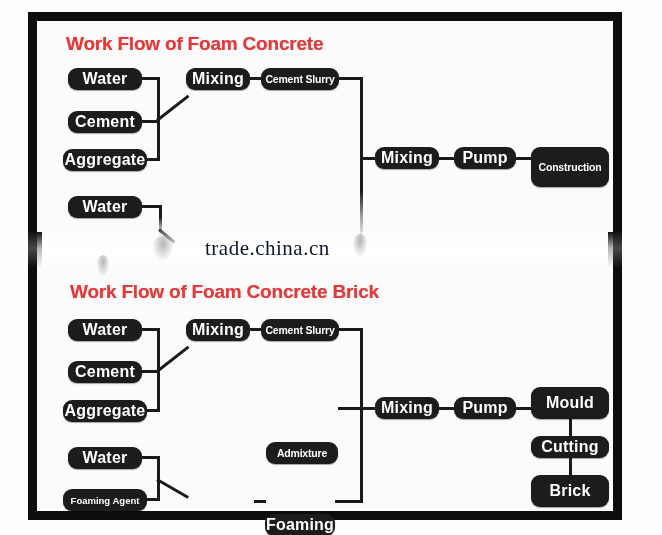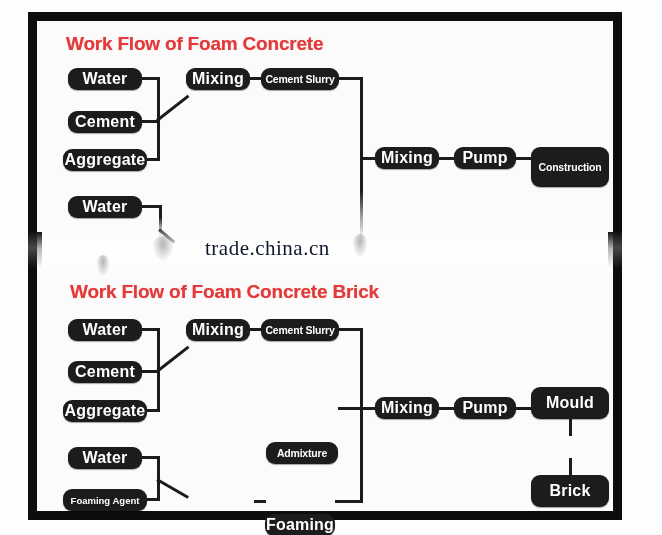--- a/index.html
+++ b/index.html
@@ -162,20 +162,21 @@
   <div class="node" style="left:265px;top:490px;width:70px;height:22px;margin-top:24px;">Foaming</div>
   <div class="ln h" style="left:335px;top:500px;width:26px;"></div>
 
   <div class="node" style="left:375px;top:397px;width:64px;height:22px;">Mixing</div>
   <div class="ln h" style="left:439px;top:407px;width:16px;"></div>
   <div class="node" style="left:454px;top:397px;width:62px;height:22px;">Pump</div>
   <div class="ln h" style="left:516px;top:407px;width:16px;"></div>
   <div class="node" style="left:531px;top:387px;width:78px;height:32px;">Mould</div>
 
   <div class="ln v" style="left:569px;top:419px;height:17px;"></div>
+  <div class="node" style="left:531px;top:436px;width:78px;height:22px;">Cutting</div>
   <div class="ln v" style="left:569px;top:458px;height:17px;"></div>
   <div class="node" style="left:531px;top:475px;width:78px;height:32px;">Brick</div>
 
   <div class="scanband"></div>
   <div class="frame-nick" style="left:28px;top:232px;"></div>
   <div class="frame-nick" style="left:608px;top:232px;"></div>
   <div class="smudge" style="left:96px;top:255px;width:14px;height:22px;"></div>
   <div class="smudge" style="left:152px;top:236px;width:22px;height:26px;"></div>
   <div class="smudge" style="left:352px;top:234px;width:16px;height:24px;"></div>
 

